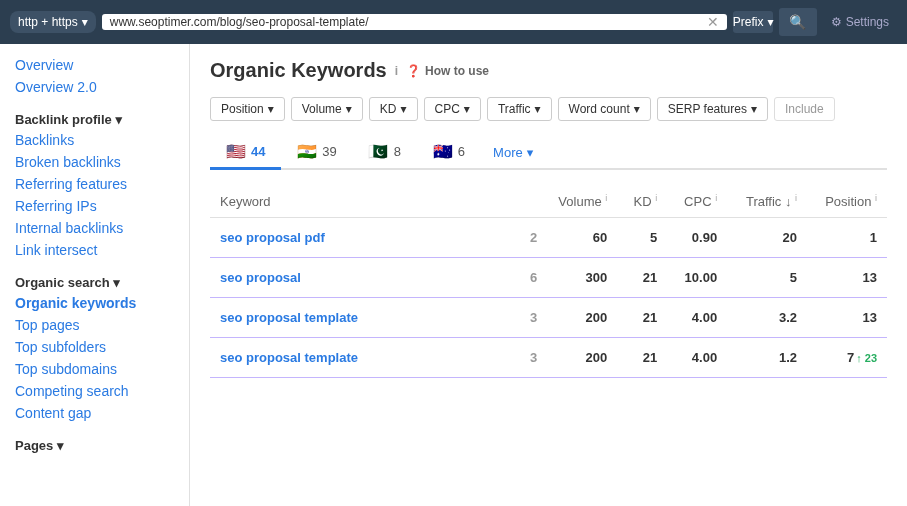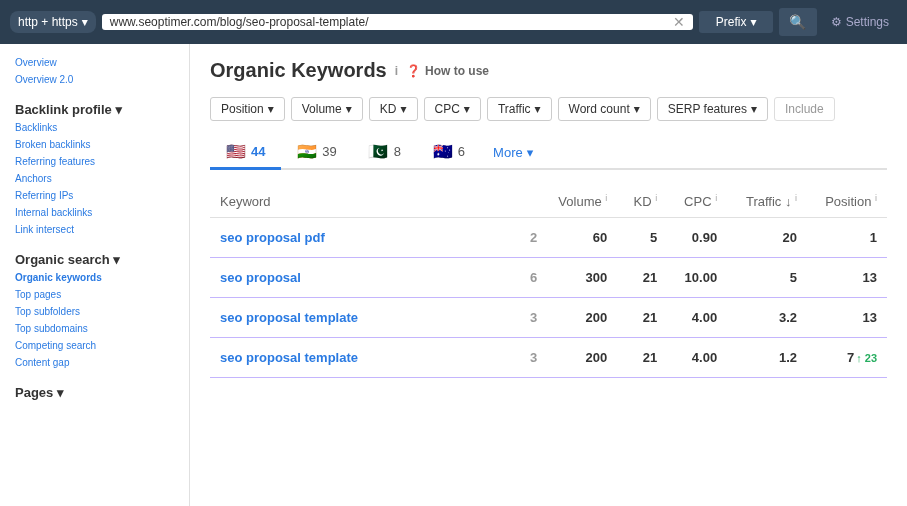--- a/index.html
+++ b/index.html
@@ -35,21 +35,21 @@
     .url-clear {
       color: #999;
       cursor: pointer;
       font-size: 14px;
     }
     .prefix-select {
       background: #3d5166;
       color: #fff;
       border: none;
       border-radius: 3px;
-      padding: 4px 17px;
+      padding: 4px 0;
       font-size: 12px;
       cursor: pointer;
       display: flex;
       align-items: center;
       gap: 4px;
     }
     .search-btn {
       background: #3d5166;
       color: #fff;
       border: none;
@@ -91,21 +91,21 @@
       font-weight: bold;
       color: #333;
       font-size: 13px;
     }
     .sidebar-link {
       display: block;
       padding: 3px 15px;
       color: #2a7ae2;
       text-decoration: none;
       cursor: pointer;
-      font-size: 10px;
+      font-size: 14px;
     }
     .sidebar-link.active { color: #2a7ae2; font-weight: bold; }
     .sidebar-divider { height: 8px; }
 
     
     .main-content {
       flex: 1;
       overflow: auto;
       padding: 15px 20px;
     }
@@ -272,21 +272,20 @@
 <div class="layout">
 
   <div class="sidebar">
     <a class="sidebar-link">Overview</a>
     <a class="sidebar-link">Overview 2.0</a>
     <div class="sidebar-divider"></div>
     <div class="sidebar-section-title">Backlink profile ▾</div>
     <a class="sidebar-link">Backlinks</a>
     <a class="sidebar-link">Broken backlinks</a>
     <a class="sidebar-link">Referring features</a>
-    <a class="sidebar-link">Anchors</a>
     <a class="sidebar-link">Referring IPs</a>
     <a class="sidebar-link">Internal backlinks</a>
     <a class="sidebar-link">Link intersect</a>
     <div class="sidebar-divider"></div>
     <div class="sidebar-section-title">Organic search ▾</div>
     <a class="sidebar-link active">Organic keywords</a>
     <a class="sidebar-link">Top pages</a>
     <a class="sidebar-link">Top subfolders</a>
     <a class="sidebar-link">Top subdomains</a>
     <a class="sidebar-link">Competing search</a>

